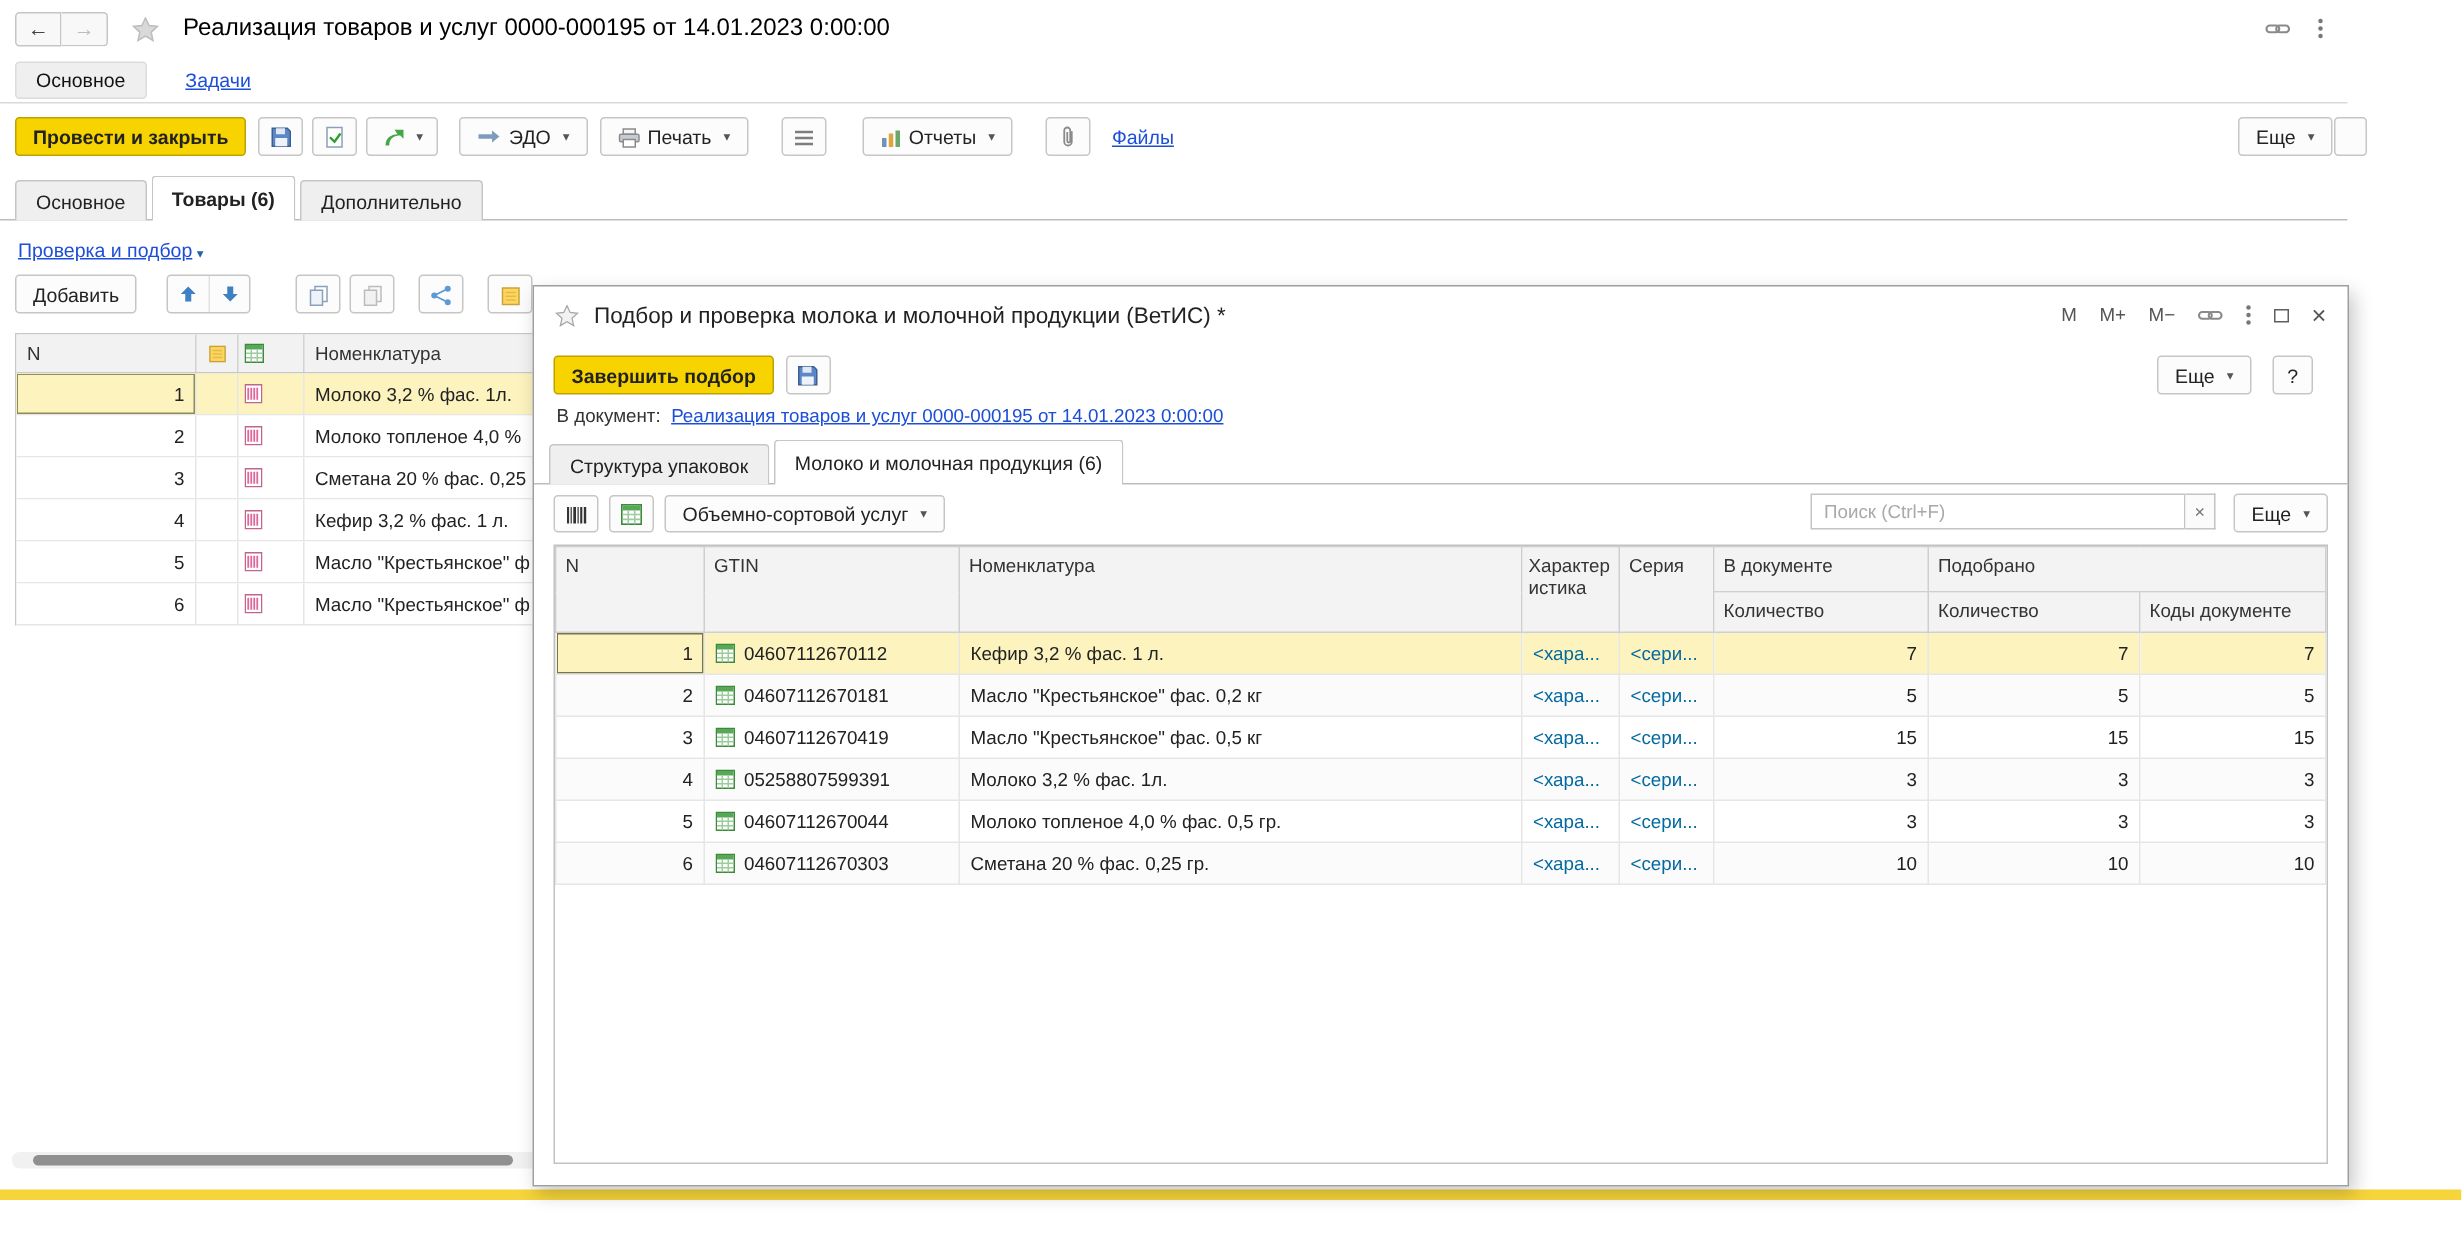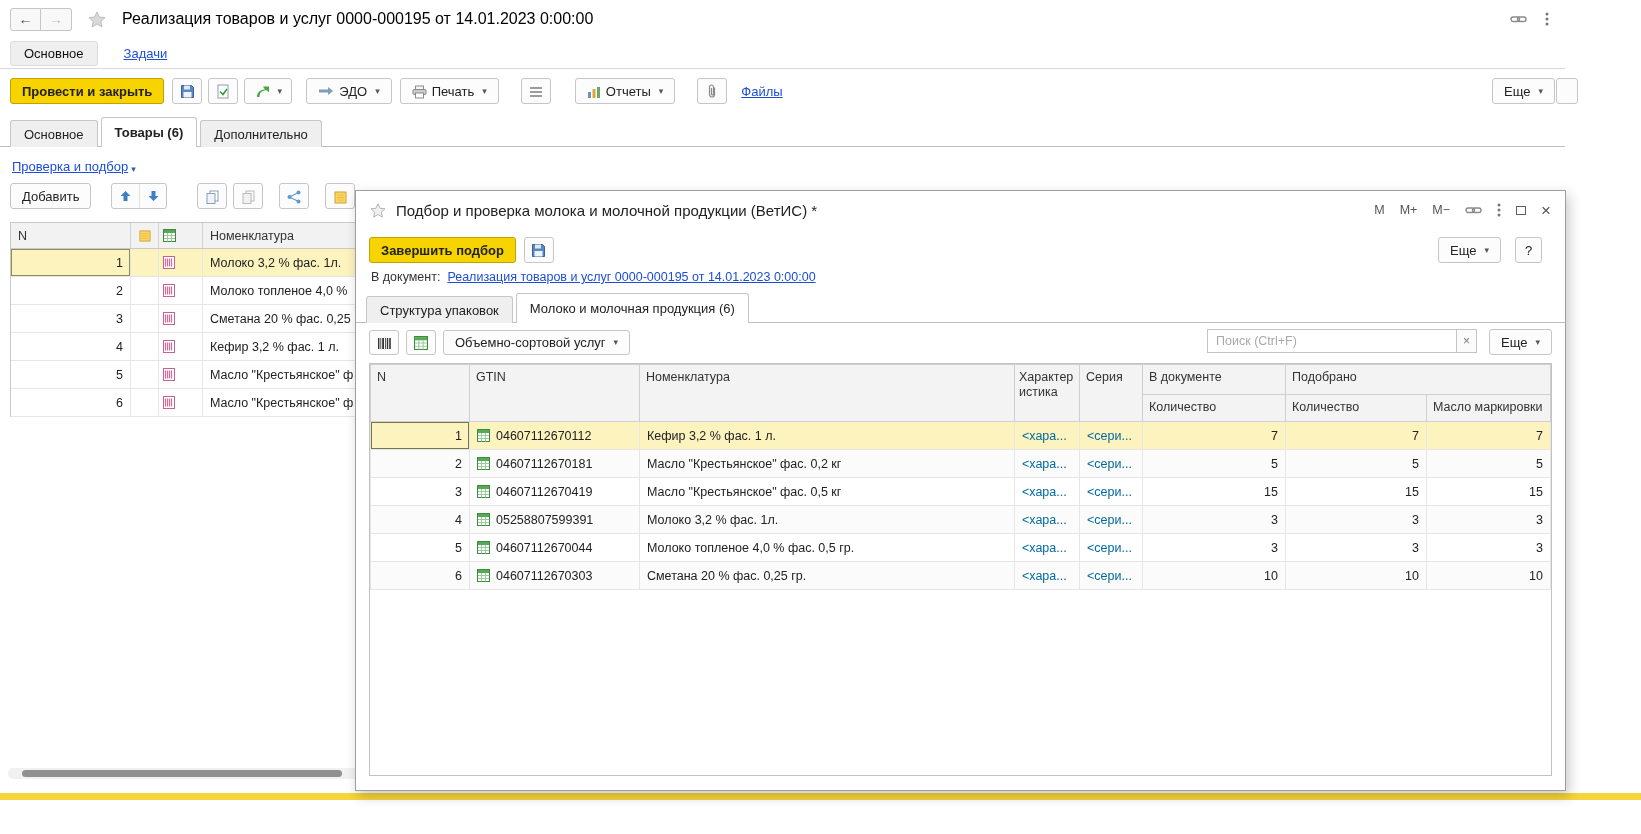--- a/index.html
+++ b/index.html
@@ -488,21 +488,21 @@
             <th rowspan="2">GTIN</th>
             <th rowspan="2">Номенклатура</th>
             <th rowspan="2" class="wrap">Характеристика</th>
             <th rowspan="2">Серия</th>
             <th>В документе</th>
             <th colspan="2">Подобрано</th>
           </tr>
           <tr>
             <th>Количество</th>
             <th>Количество</th>
-            <th>Масло маркировки</th>
+            <th>Коды документе</th>
           </tr>
         </thead>
         <tbody>
             <tr class="sel">
               <td class="cn">1</td>
               <td class="cg"><svg width="13" height="13" viewBox="0 0 13 13" style="vertical-align:-2px">
                   <rect x="0.5" y="0.5" width="12" height="12" fill="#fff" stroke="#3c8a3c"></rect>
                   <rect x="1" y="1" width="11" height="3" fill="#57a957"></rect>
                   <path d="M4.5 4v8.5M8.5 4v8.5M1 6.5h11M1 9.5h11" stroke="#9ccc9c" fill="none"></path>
                 </svg><span>04607112670112</span></td>

